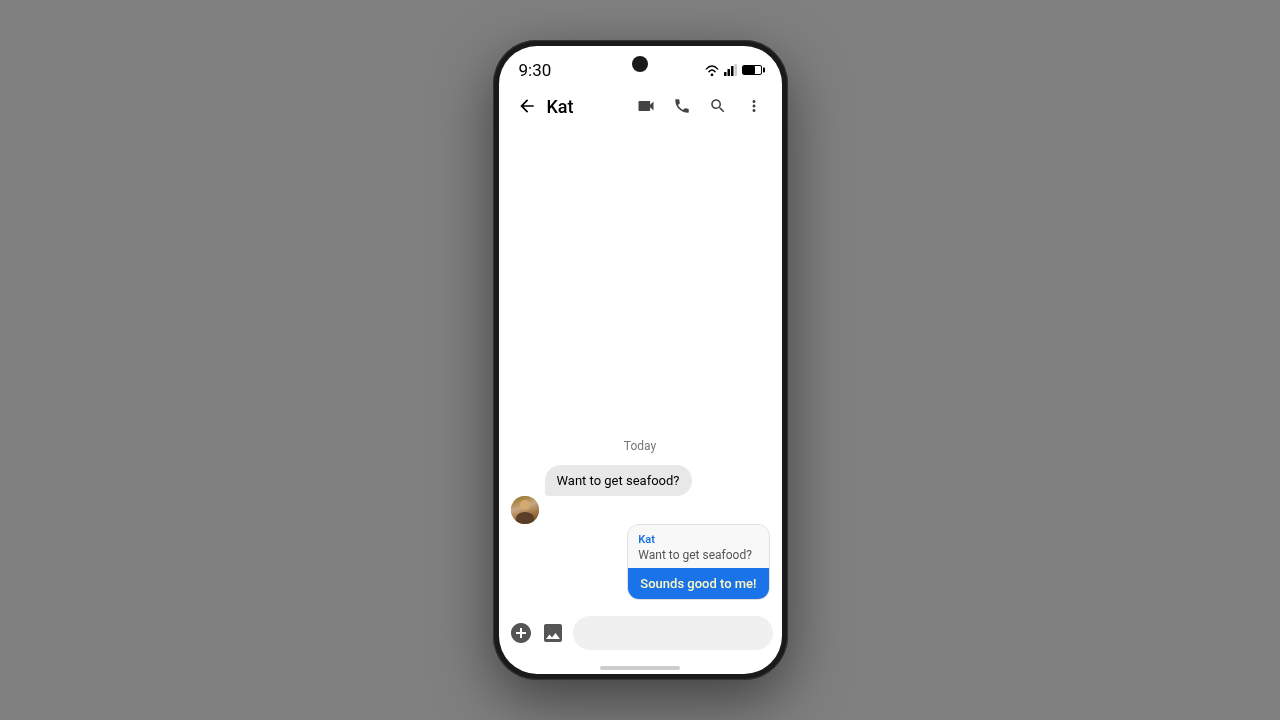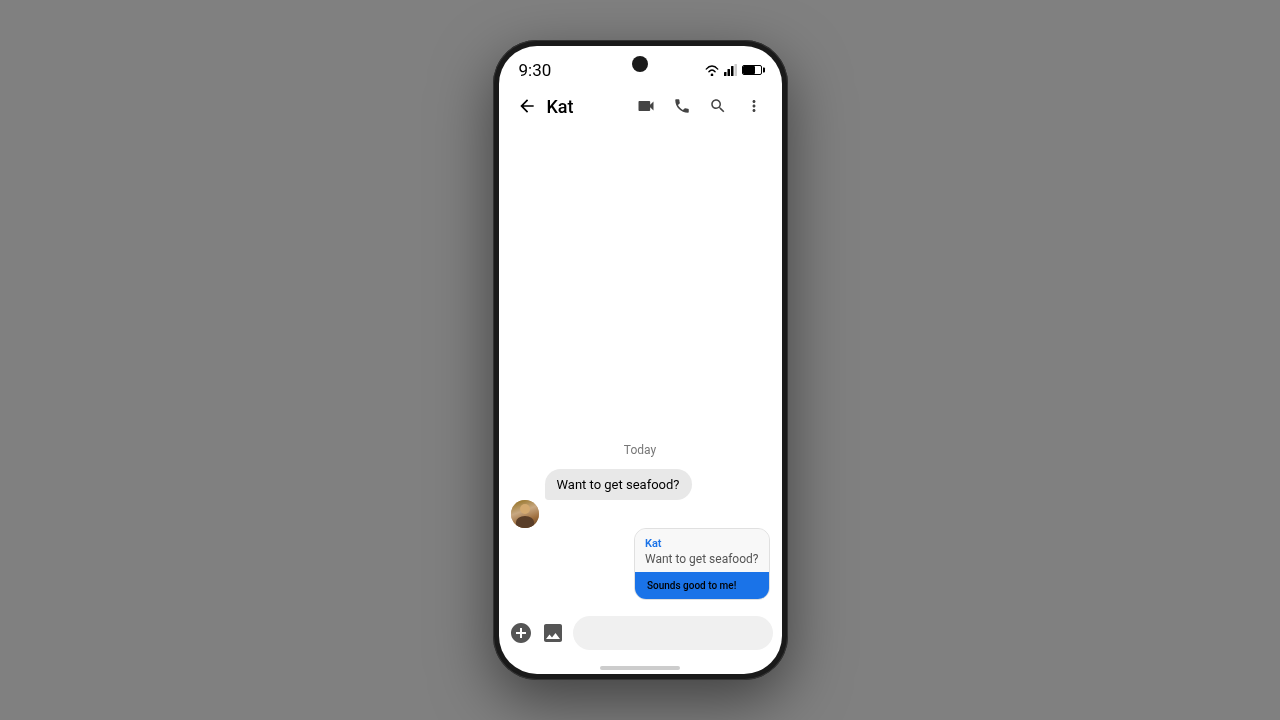--- a/index.html
+++ b/index.html
@@ -258,22 +258,22 @@
     }
 
     .reply-quote-text {
       font-size: 12px;
       color: #555;
     }
 
     .reply-main {
       background: #1a73e8;
       padding: 8px 12px;
-      font-size: 10px;
-      color: #000000;
+      font-size: 13px;
+      color: #fef9c3;
       font-weight: 500;
     }
 
     
     .bottom-bar {
       display: flex;
       align-items: center;
       padding: 8px 10px 16px;
       gap: 8px;
       flex-shrink: 0;

